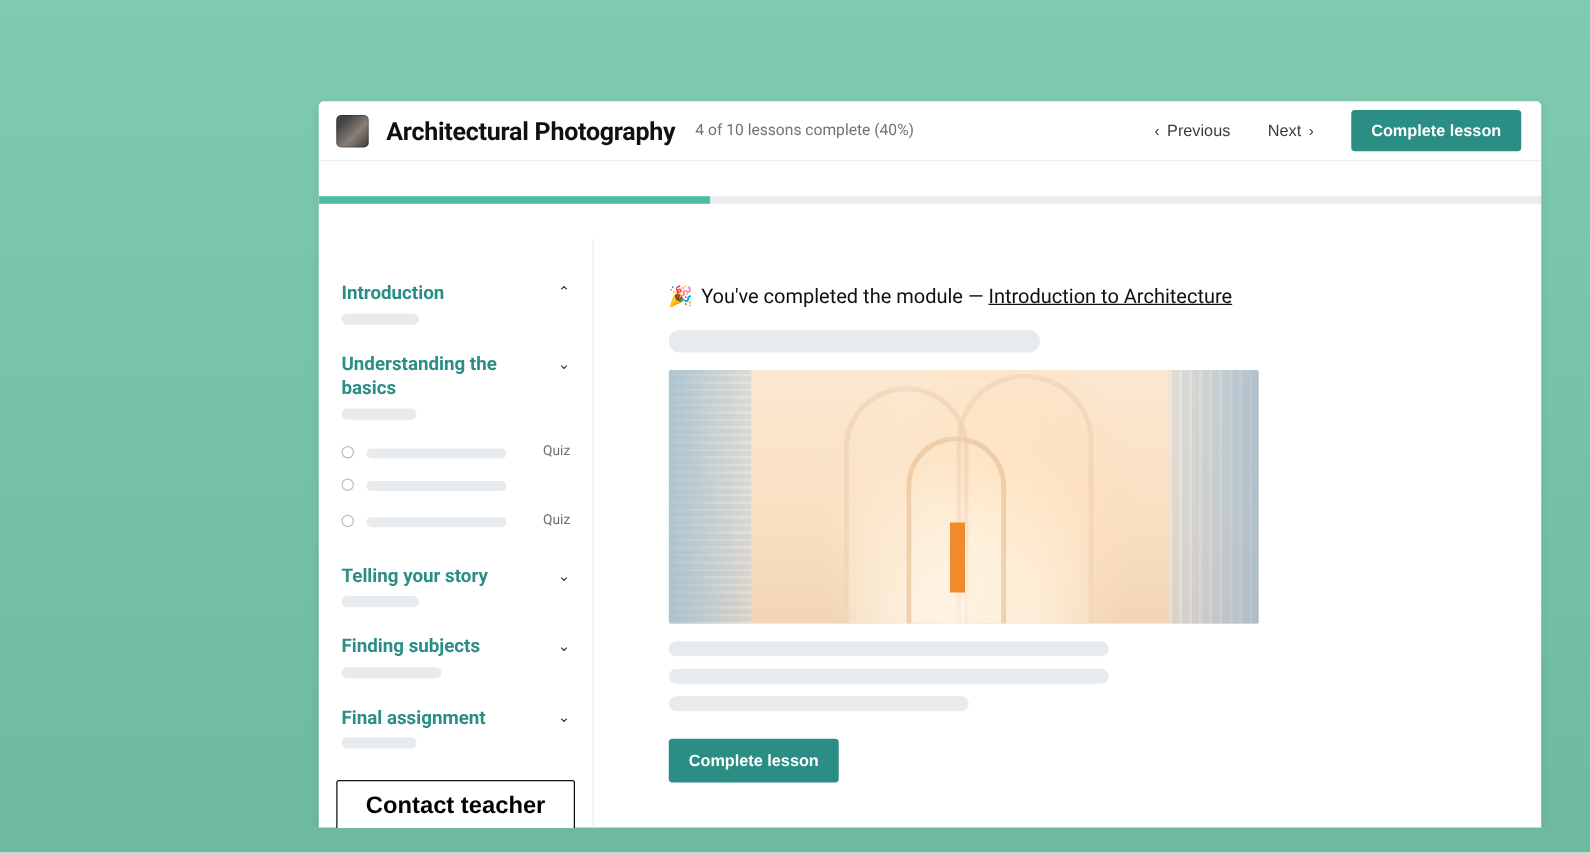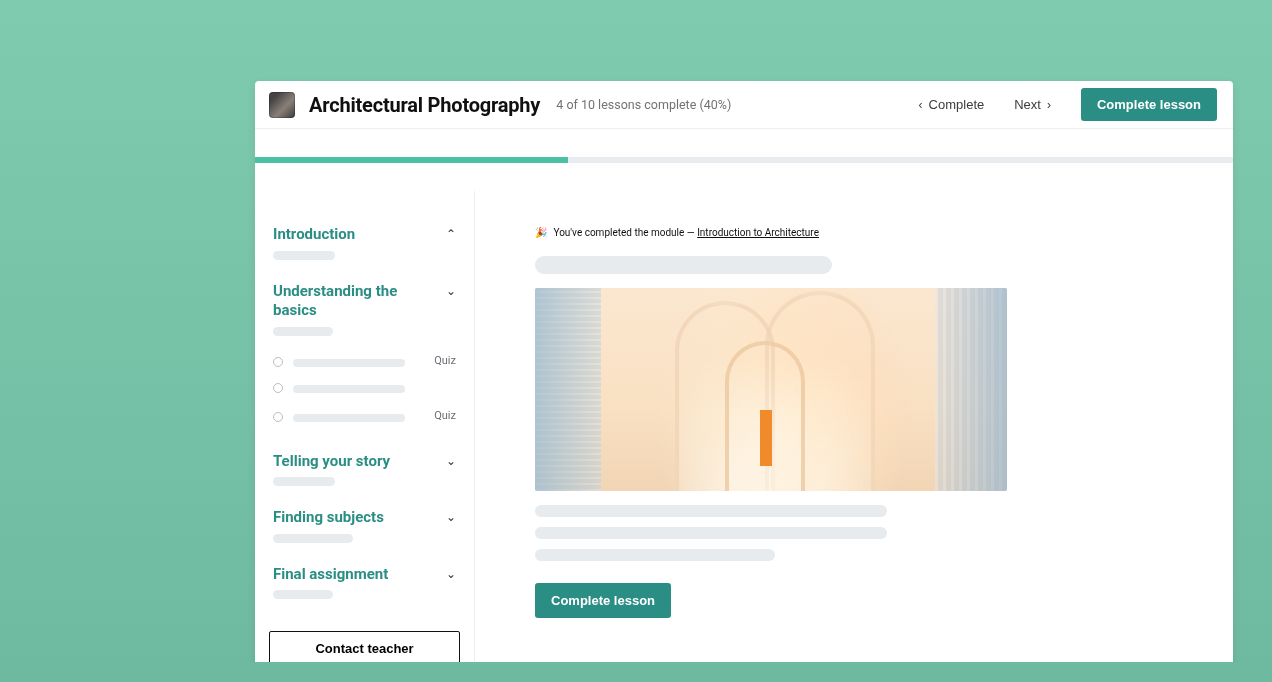--- a/index.html
+++ b/index.html
@@ -176,35 +176,35 @@
     color: #6b7075;
   }
 
   .sidebar-footer {
     padding: 12px 14px 10px 14px;
   }
   .contact-btn {
     width: 100%;
     background: #fff;
     border: 1px solid #111;
-    font-size: 13px;
+    font-size: 19px;
     font-weight: 600;
     padding: 9px 0;
     cursor: pointer;
     border-radius: 2px;
   }
 
   
   .main {
     flex: 1;
     padding: 36px 60px 20px 60px;
     overflow-y: auto;
   }
   .completion-line {
-    font-size: 10px;
+    font-size: 16px;
     color: #101010;
     margin-bottom: 18px;
   }
   .completion-link {
     text-decoration: underline;
     color: #101010;
     cursor: pointer;
   }
   .emoji { margin-right: 6px; }
   .content-stub {
@@ -290,21 +290,21 @@
 <div class="outer-wrap">
   <div class="app">
 
     <div class="header">
       <div class="thumb"></div>
       <div class="course-title">Architectural Photography</div>
       <div class="progress-text">4 of 10 lessons complete (40%)</div>
       <div class="header-spacer"></div>
       <button class="nav-btn">
         <span class="chev">‹</span>
-        <span>Complete</span>
+        <span>Previous</span>
       </button>
       <button class="nav-btn">
         <span>Next</span>
         <span class="chev">›</span>
       </button>
       <button class="complete-btn">Complete lesson</button>
     </div>
 
     <div class="progress-bar">
       <div class="progress-fill"></div>

